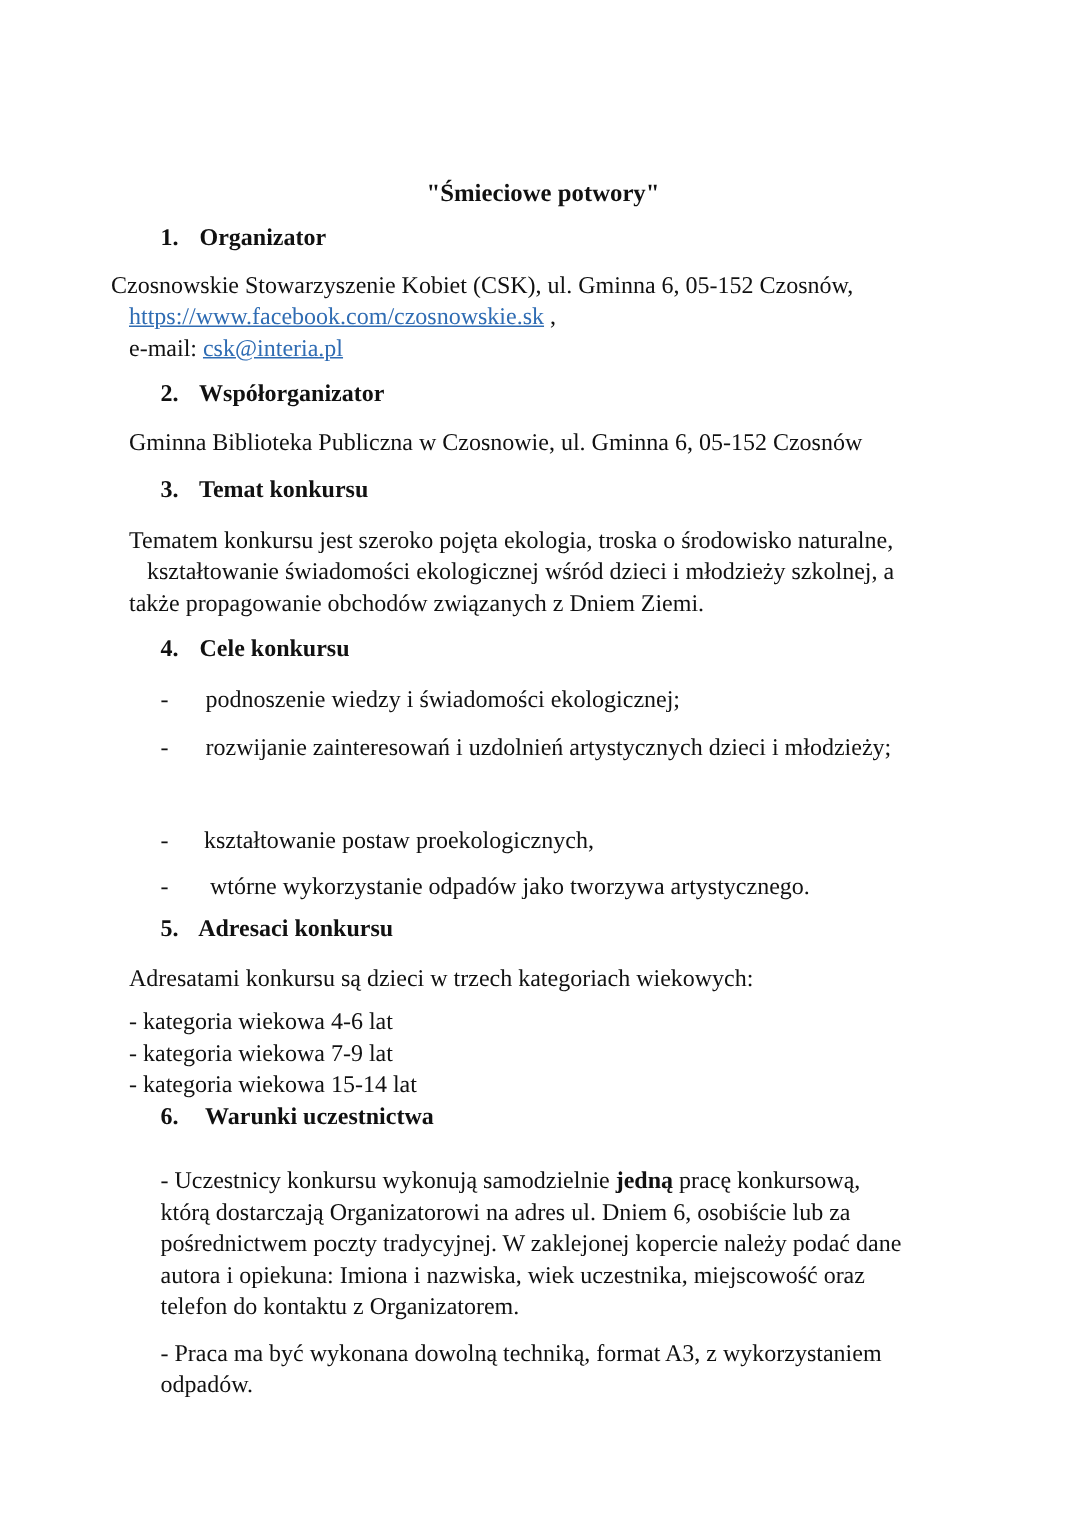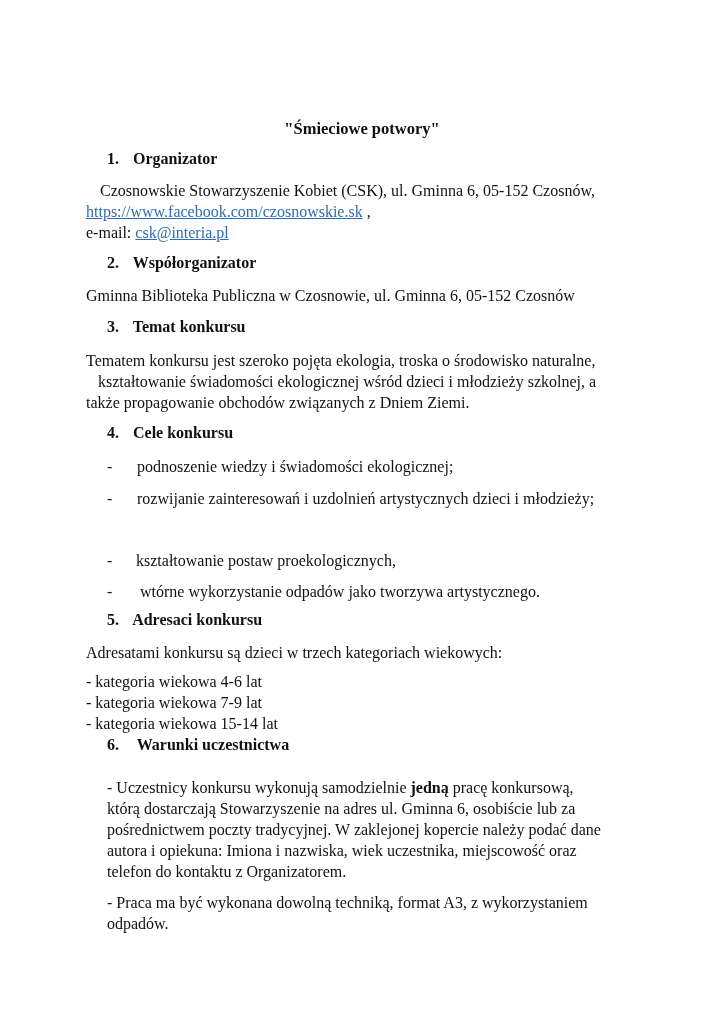--- a/index.html
+++ b/index.html
@@ -27,21 +27,21 @@
 <body>
 
 <div class="page">
 
   <div class="title" style="top:119px;">"Śmieciowe potwory"</div>
 
   <div class="heading" style="left:107px; top:150px;">
     <span class="num">1.</span>
     <span>Organizator</span>
   </div>
-  <div class="text" style="left:100px; top:180px;">Czosnowskie Stowarzyszenie Kobiet (CSK), ul. Gminna 6, 05-152 Czosnów,</div>
+  <div class="text" style="left:74px; top:180px;">Czosnowskie Stowarzyszenie Kobiet (CSK), ul. Gminna 6, 05-152 Czosnów,</div>
   <div class="text" style="left:86px; top:201px;">
     <a class="link">https://www.facebook.com/czosnowskie.sk</a><span> ,</span>
   </div>
   <div class="text" style="left:86px; top:222px;">
     <span>e-mail: </span><a class="link">csk@interia.pl</a>
   </div>
 
   <div class="heading" style="left:107px; top:254px;">
     <span class="num">2.</span>
     <span>Współorganizator</span>
@@ -82,20 +82,20 @@
   <div class="text" style="left:86px; top:692px;">- kategoria wiekowa 7-9 lat</div>
   <div class="text" style="left:86px; top:713px;">- kategoria wiekowa 15-14 lat</div>
 
   <div class="heading" style="left:107px; top:736px;">
     <span class="num" style="width:26px;">6.</span>
     <span>Warunki uczestnictwa</span>
   </div>
   <div class="text" style="left:107px; top:777px;">
     <span>- Uczestnicy konkursu wykonują samodzielnie </span><b>jedną</b><span> pracę konkursową,</span>
   </div>
-  <div class="text" style="left:107px; top:798px;">którą dostarczają Stowarzyszenie na adres ul. Gminna 6, osobiście lub za</div>
+  <div class="text" style="left:107px; top:798px;">którą dostarczają Organizatorowi na adres ul. Dniem 6, osobiście lub za</div>
   <div class="text" style="left:107px; top:819px;">pośrednictwem poczty tradycyjnej. W zaklejonej kopercie należy podać dane</div>
   <div class="text" style="left:107px; top:840px;">autora i opiekuna: Imiona i nazwiska, wiek uczestnika, miejscowość oraz</div>
   <div class="text" style="left:107px; top:861px;">telefon do kontaktu z Organizatorem.</div>
   <div class="text" style="left:107px; top:892px;">- Praca ma być wykonana dowolną techniką, format A3, z wykorzystaniem</div>
   <div class="text" style="left:107px; top:913px;">odpadów.</div>
 
 </div>
 
 </body></html>

